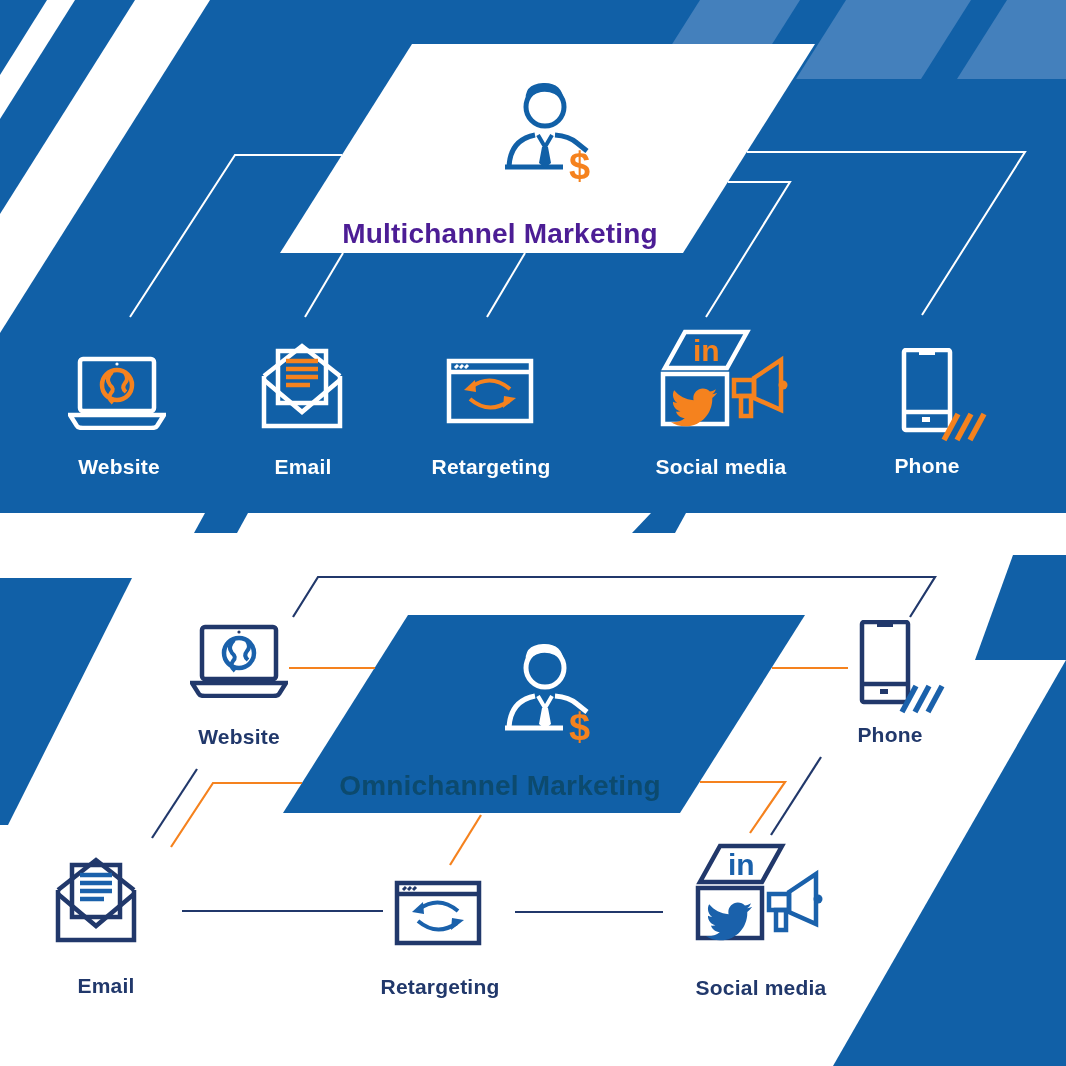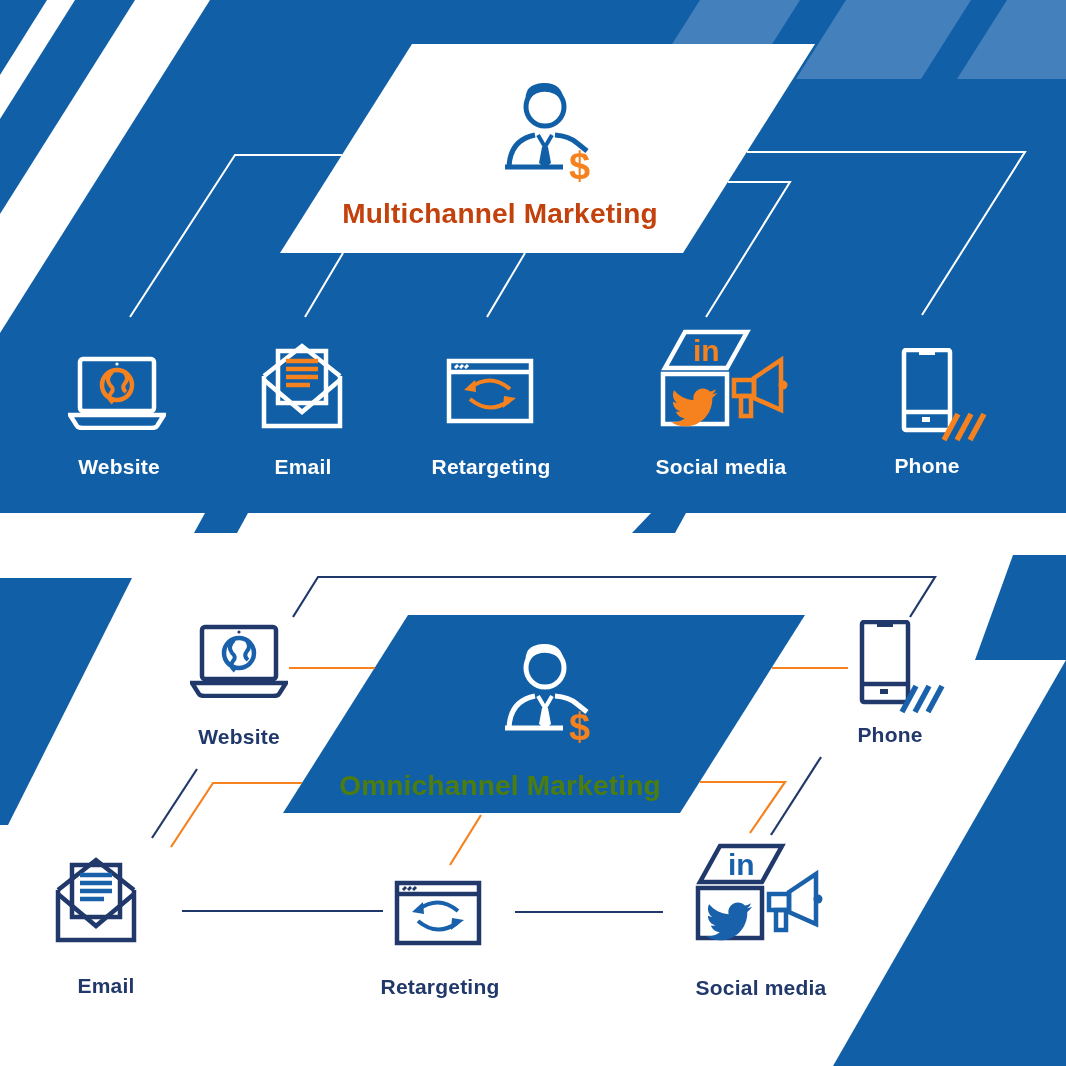--- a/index.html
+++ b/index.html
@@ -13,22 +13,22 @@
   .label{
     position:absolute;transform:translate(-50%,-50%);
     font-weight:700;font-size:21px;letter-spacing:.2px;white-space:nowrap;text-align:right;
   }
   .label.light{color:#ffffff;}
   .label.dark{color:#21386b;}
   .title{
     position:absolute;transform:translate(-50%,-50%);
     font-weight:700;font-size:28px;letter-spacing:.2px;white-space:nowrap;
   }
-  .title.blue{color:#c2410c;}
-  .title.white{color:#4d7c0f;}
+  .title.blue{color:#4c1d95;margin-top:20px;}
+  .title.white{color:#0c4a6e;}
 </style>
 </head>
 <body>
 
 <div class="stage">
 
   <svg id="bg" width="1066" height="1066" viewBox="0 0 1066 1066">
 
     <rect x="0" y="0" width="1066" height="513" fill="#1160a7"></rect>
 

